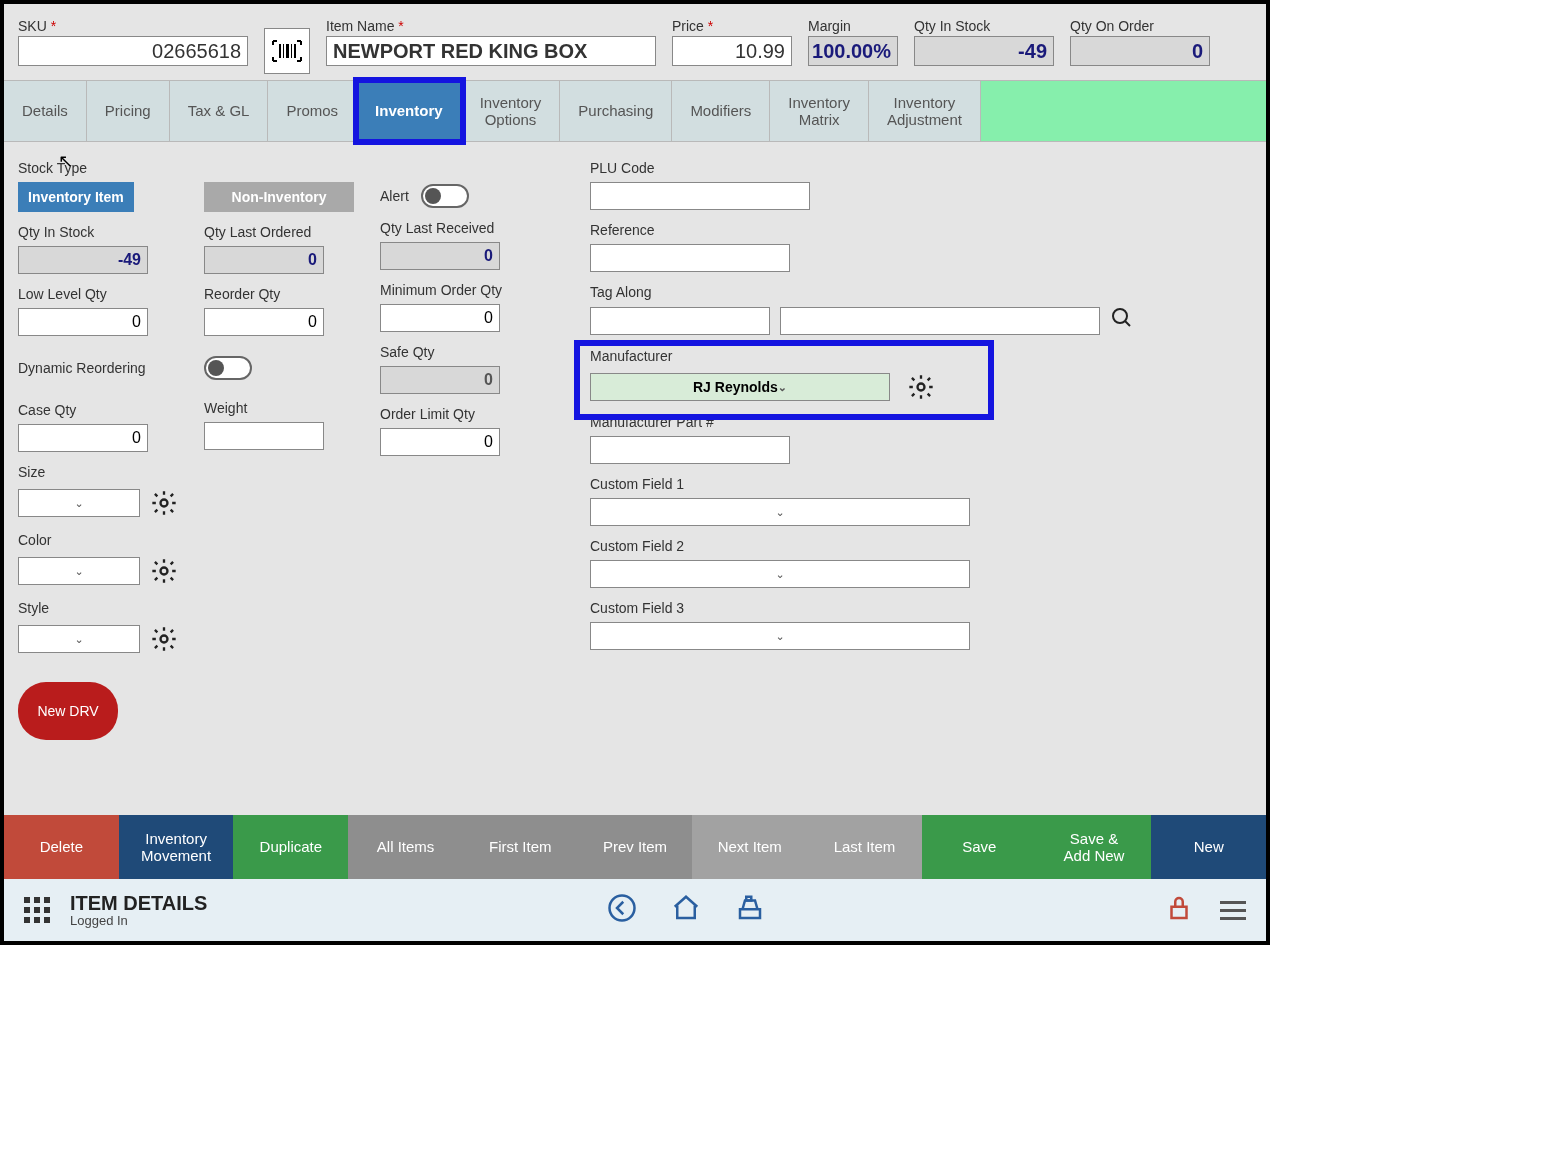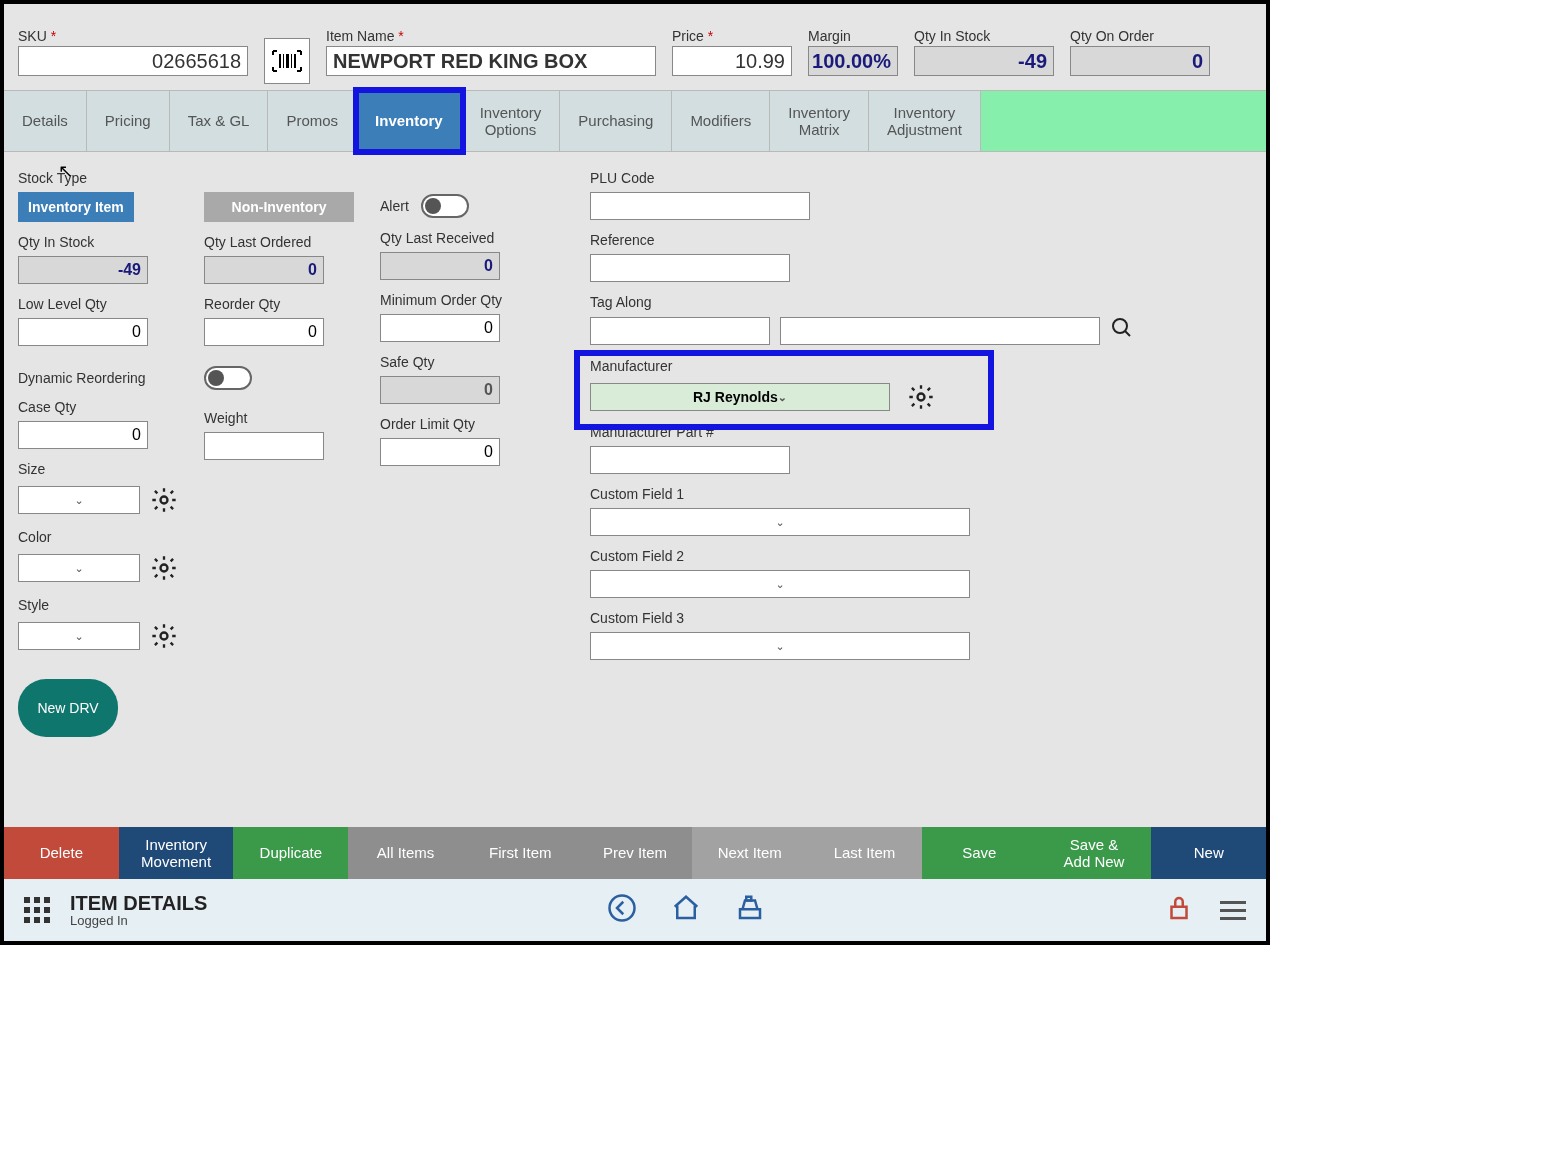--- a/index.html
+++ b/index.html
@@ -7,21 +7,21 @@
   body { background:#fff; }
   .frame {
     width:1270px; height:945px;
     border:4px solid #000;
     background:#e5e5e5;
     display:flex; flex-direction:column;
     position:relative;
   }
   
   .hdr {
-    padding:24px 14px 6px 14px;
+    padding:14px 14px 6px 14px;
     display:flex; gap:16px; align-items:flex-start;
   }
   .fld { display:flex; flex-direction:column; font-size:14px; color:#333; }
   .lbl { margin-bottom:2px; white-space:nowrap; }
   .req::after { content:" *"; color:#c00; }
   .ibox {
     height:30px; border:1px solid #888; background:#fff;
     padding:0 6px; font-size:20px; display:flex; align-items:center;
     justify-content:flex-end;
   }
@@ -75,29 +75,29 @@
     display:inline-flex; align-items:center; padding:2px; background:#fff;
   }
   .toggle .knob { width:16px; height:16px; border-radius:50%; background:#555; }
   .gear { width:34px; height:34px; display:flex; align-items:center; justify-content:center; cursor:pointer; }
   .gear svg { width:28px; height:28px; stroke:#222; fill:none; stroke-width:2; }
   .search-ico { font-size:22px; cursor:pointer; }
   .mf-highlight {
     position:absolute; border:6px solid #1414e0; pointer-events:none;
   }
   .newdrv {
-    width:100px; height:58px; background:#0f766e; color:#fff;
+    width:100px; height:58px; background:#b91c1c; color:#fff;
     display:flex; align-items:center; justify-content:center; font-size:14px;
     cursor:pointer; margin-top:20px;border-radius:28px;
   }
   .cursor-arrow {
     position:absolute; font-size:18px; color:#000;
   }
   
-  .bbar { display:flex; height:52px; }
+  .bbar { display:flex; height:64px; }
   .bbtn {
     flex:1; display:flex; align-items:center; justify-content:center;
     color:#fff; font-size:15px; text-align:center; line-height:1.15;
     cursor:pointer; white-space:pre-line;
   }
   .c-red{background:#c14a3a;} .c-navy{background:#1f4a78;} .c-green{background:#3a9a4a;}
   .c-grey{background:#8e8e8e;} .c-grey2{background:#a2a2a2;}
   
   .footer {
     height:62px; background:#e6eff4; display:flex; align-items:center;
@@ -197,21 +197,21 @@
         </div>
         <span class="rowlbl">Qty In Stock</span>
         <div class="nbox ro" style="width:130px">
             <span>-49</span>
           </div>
         <span class="rowlbl">Low Level Qty</span>
         <div class="nbox" style="width:130px;color:#000;font-weight:normal">
             <span>0</span>
           </div>
         <span class="rowlbl" style="margin-top:18px">Dynamic Reordering</span>
-        <span class="rowlbl" style="margin-top:7px">Case Qty</span>
+        <span class="rowlbl" style="margin-top:20px">Case Qty</span>
         <div class="nbox" style="width:130px;color:#000;font-weight:normal">
             <span>0</span>
           </div>
         <span class="rowlbl">Size</span>
         <div style="display:flex;gap:10px;align-items:center">
           <div class="selbox" style="width:310px">
               <span></span>
               <span class="selcaret">⌄</span>
             </div>
           <div class="gear">

